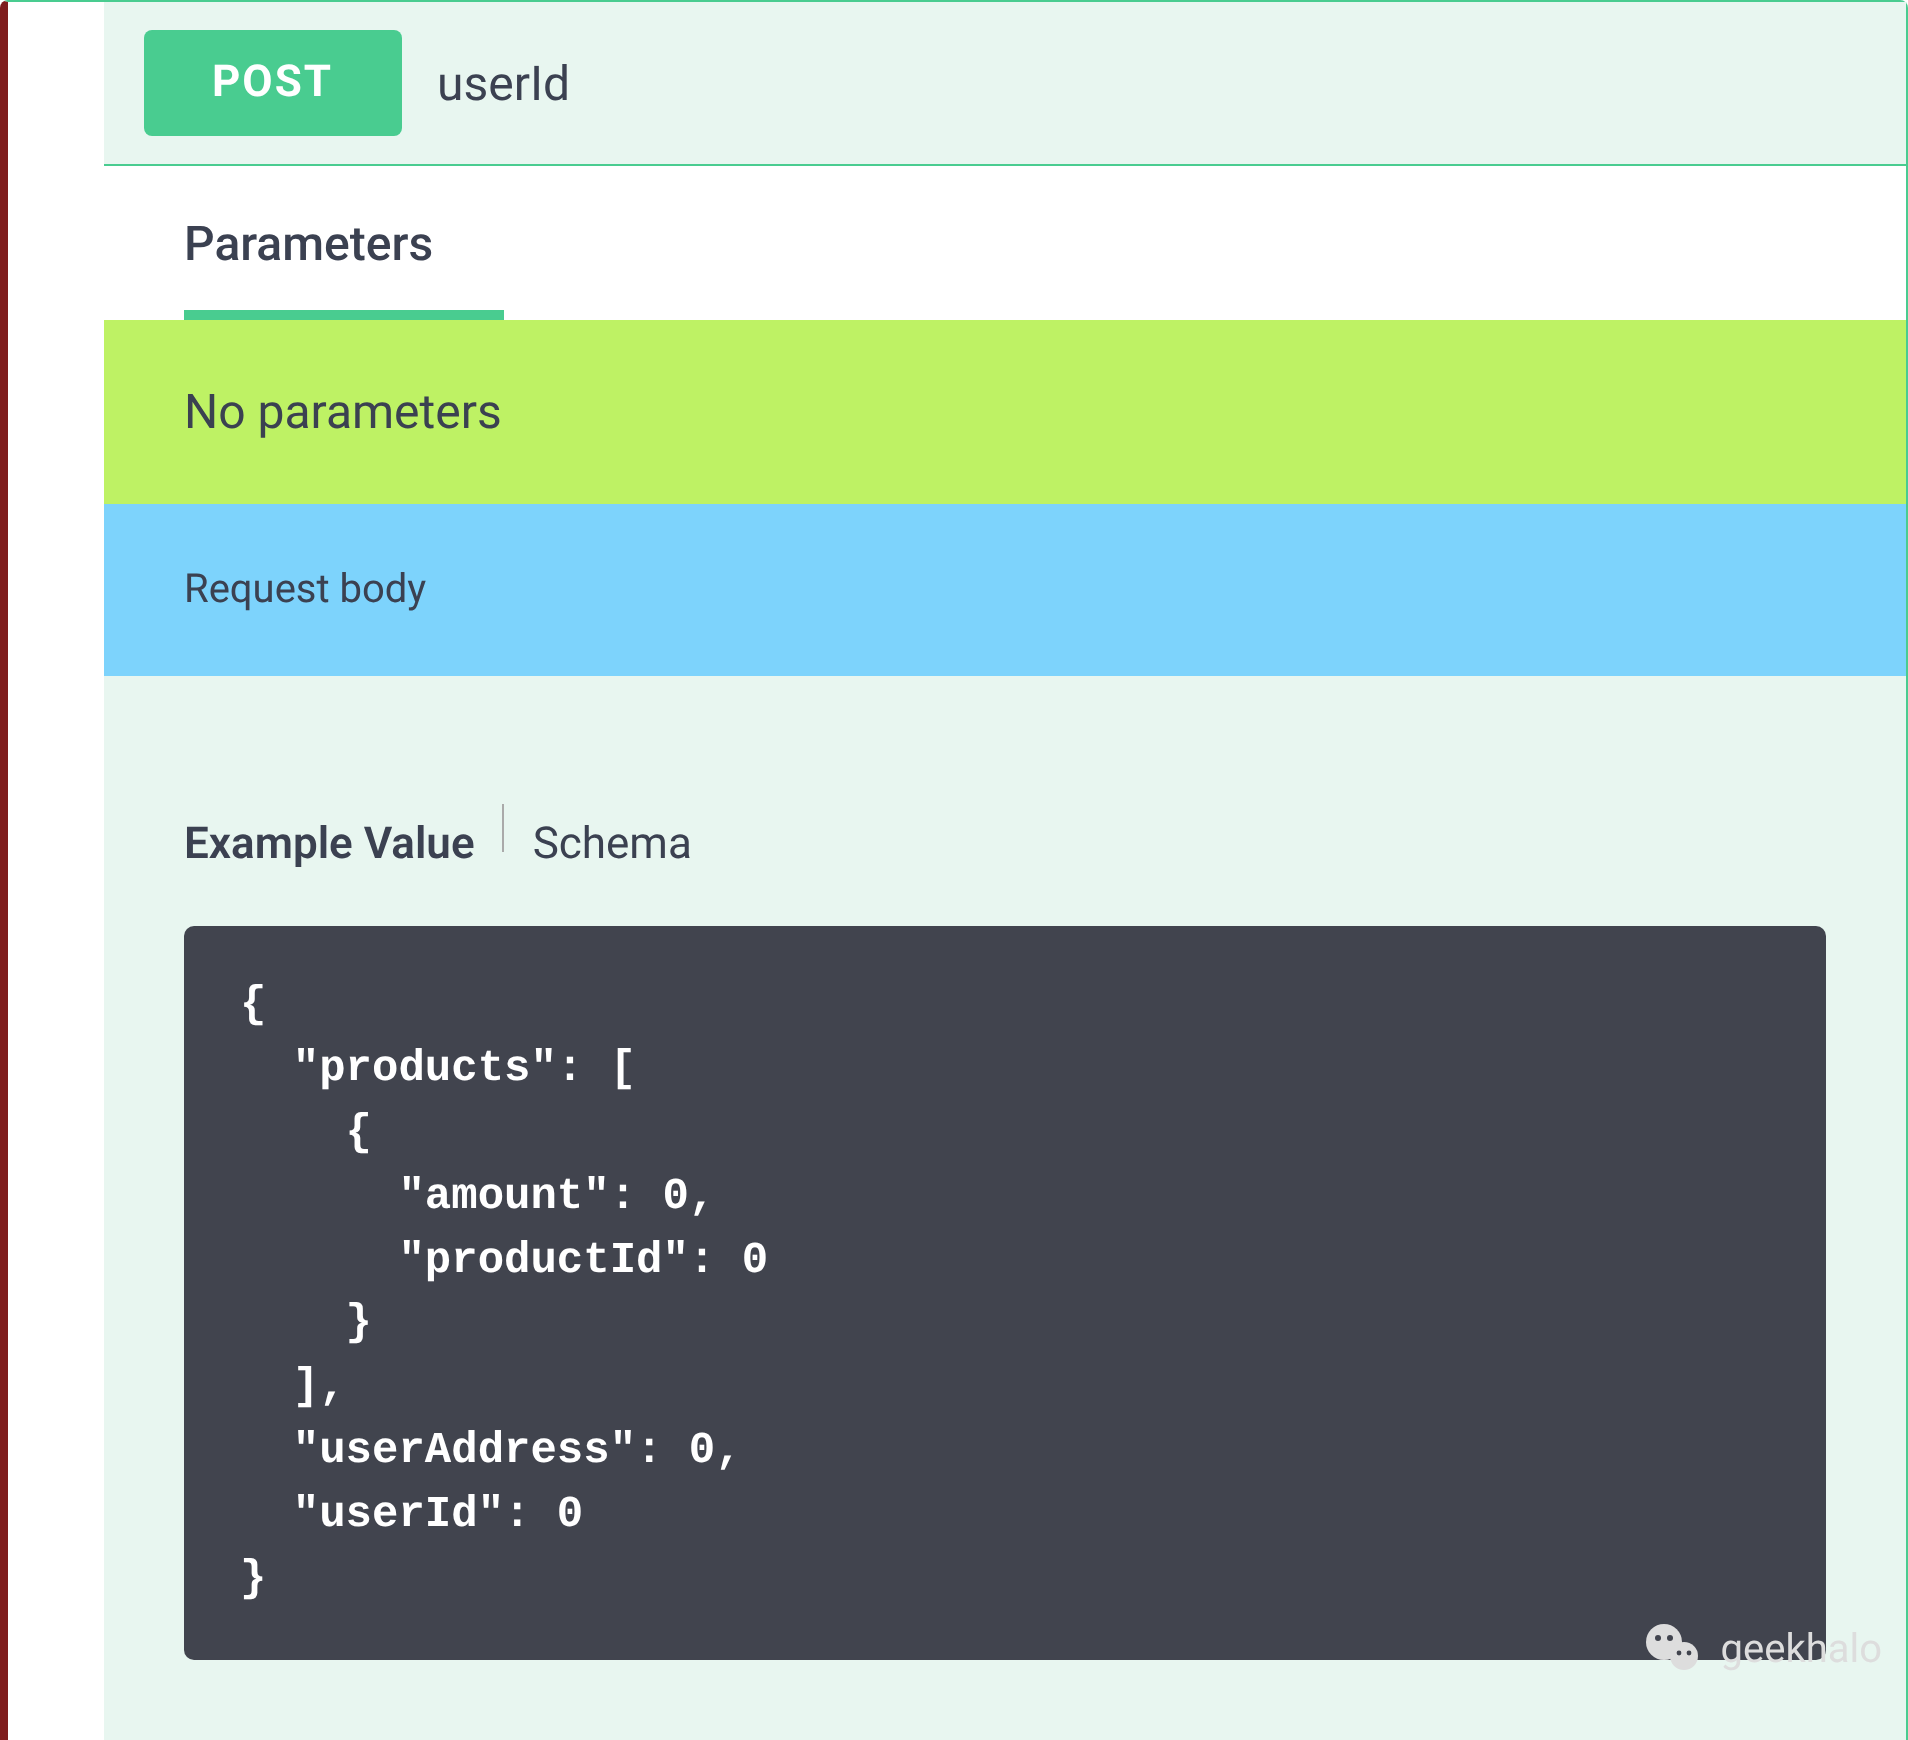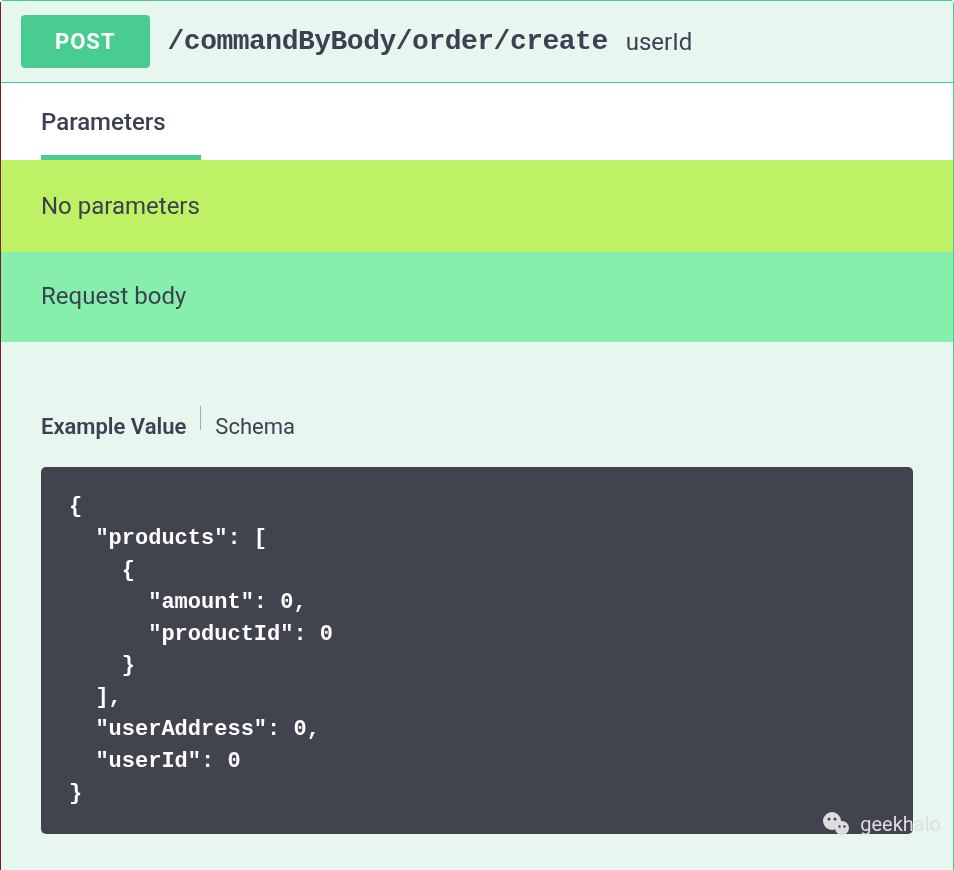--- a/index.html
+++ b/index.html
@@ -8,25 +8,26 @@
       box-sizing: border-box;
     }
     body {
       font-family: -apple-system, BlinkMacSystemFont, "Segoe UI", Roboto, sans-serif;
       background: #fff;
       width: 954px;
       height: 870px;
       overflow: hidden;
     }
     .container {
-      border-left: 1px solid #7f1d1d;
+      border-left: 4px solid #7f1d1d;
       border-right: 1px solid #49cc90;
       border-top: 1px solid #49cc90;
       border-radius: 4px 4px 0 0;
       height: 100%;
+      padding-left: 48px;
     }
     .header {
       display: flex;
       align-items: center;
       padding: 14px 20px;
       background: #e8f6f0;
       border-bottom: 1px solid #49cc90;
       gap: 18px;
     }
     .method-badge {
@@ -71,23 +72,23 @@
       height: 5px;
       background: #49cc90;
     }
     .no-params {
       background: #bef264;
       padding: 32px 40px;
       font-size: 24px;
       color: #3b4151;
     }
     .request-body-section {
-      background: #86efac;
+      background: #7dd3fc;
       padding: 30px 40px 32px 40px;
-      font-size: 24px;
+      font-size: 20px;
       color: #3b4151;
     }
     .body-content {
       background: #e8f6f0;
       padding: 54px 40px 40px 40px;
     }
     .tabs {
       display: flex;
       align-items: center;
       gap: 14px;
@@ -139,21 +140,20 @@
       height: 100%;
     }
   </style>
 </head>
 <body>
 
 <div class="container">
 
   <div class="header">
     <div class="method-badge">POST</div>
-    <div class="endpoint-path">/commandByBody/order/create</div>
     <div class="endpoint-summary">userId</div>
   </div>
 
   <div class="section parameters-section">
     <div class="section-header">Parameters</div>
     <div class="tab-underline"></div>
   </div>
 
   <div class="no-params">No parameters</div>
 

